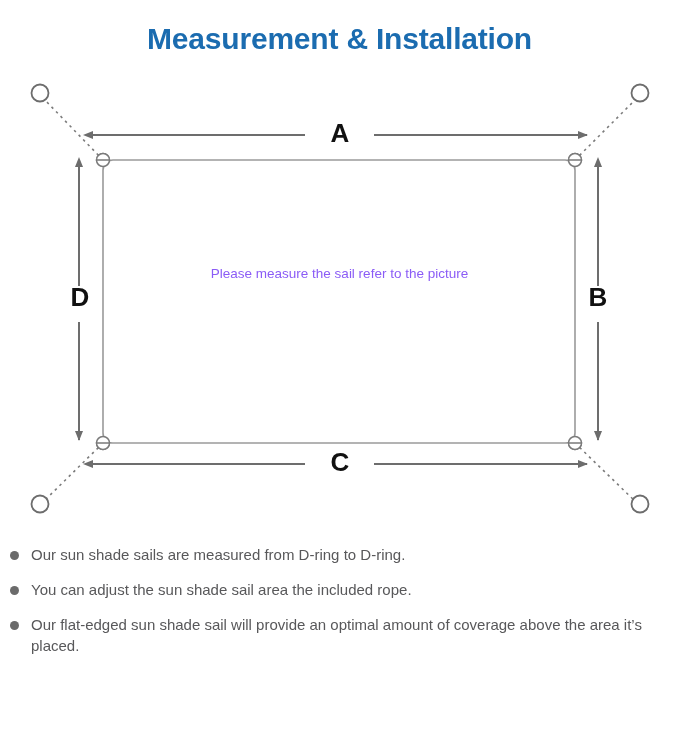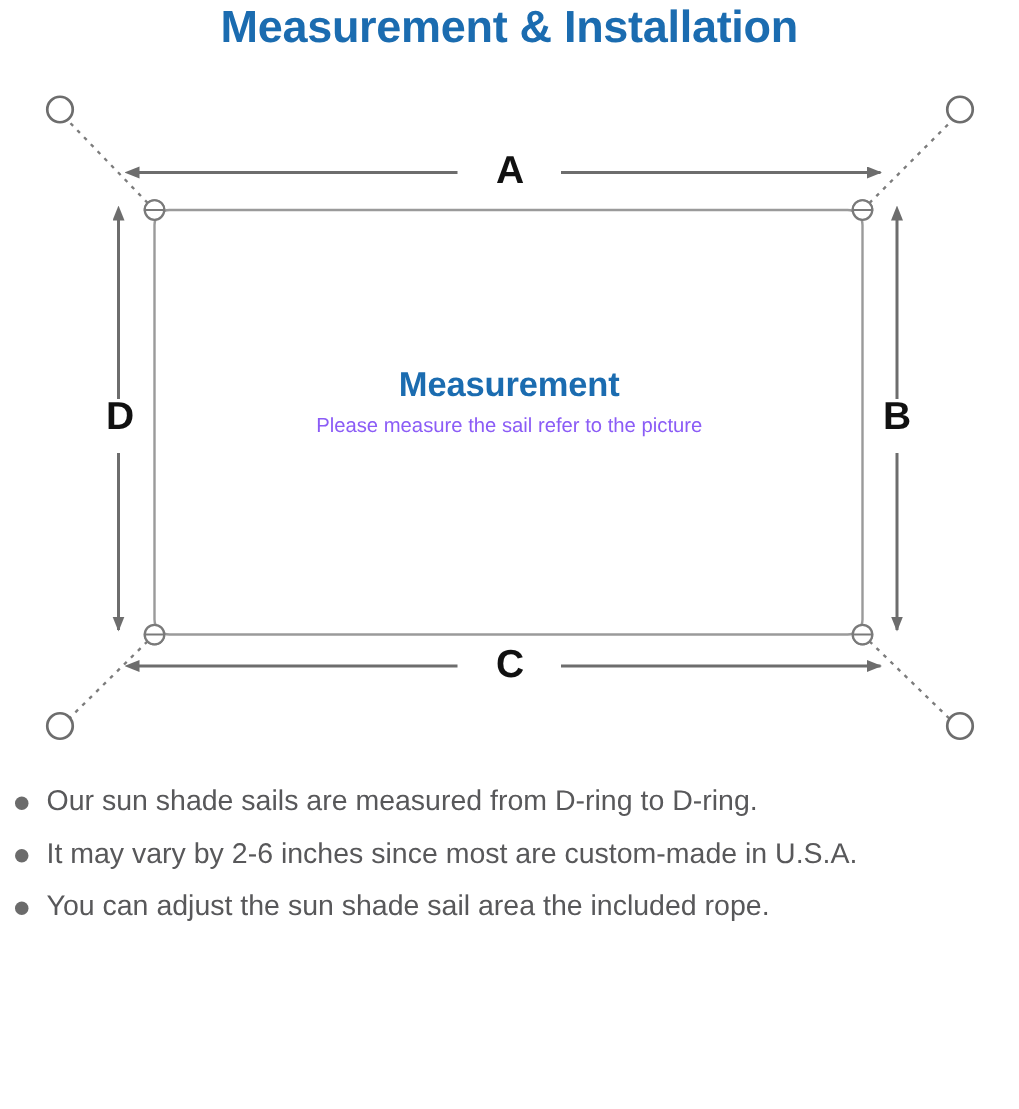--- a/index.html
+++ b/index.html
@@ -12,20 +12,21 @@
     height: 739px;
     font-family: "Liberation Sans", sans-serif;
     color: #5b5b5b;
     position: relative;
     overflow: hidden;
   }
   #page {
     position: relative;
     width: 679px;
     height: 548px;
+    margin-top: 20px;
   }
 
   
   .title {
     position: absolute;
     left: 0;
     top: 0;
     width: 679px;
     text-align: center;
     font-size: 30px;
@@ -98,21 +99,21 @@
   .note-bullet {
     width: 9px;
     height: 9px;
     border-radius: 50%;
     background: #6b6b6b;
     flex: 0 0 auto;
     margin-top: 7px;
     margin-right: 12px;
   }
   .note-text {
-    font-size: 19px;
+    font-size: 15px;
     line-height: 21px;
     color: #58585a;
     max-width: 640px;
   }
 </style>
 </head>
 <body>
 
 <div id="page">
 
@@ -178,32 +179,31 @@
       <line x1="598" y1="258" x2="598" y2="376" stroke="#6d6d6d" stroke-width="2" marker-end="url(#arrowEnd)"></line>
     </g>
   </svg>
 
   <div class="dim dim-a">A</div>
   <div class="dim dim-b">B</div>
   <div class="dim dim-c">C</div>
   <div class="dim dim-d">D</div>
 
   <div class="center-block">
-    <div class="center-title">Measurement</div>
     <div class="center-sub">Please measure the sail refer to the picture</div>
   </div>
 
   <div class="notes">
     <div class="note-item">
       <span class="note-bullet"></span>
       <span class="note-text">Our sun shade sails are measured from D-ring to D-ring.</span>
     </div>
     <div class="note-item">
       <span class="note-bullet"></span>
-      <span class="note-text">It may vary by 2-6 inches since most are custom-made in U.S.A.</span>
+      <span class="note-text">You can adjust the sun shade sail area the included rope.</span>
     </div>
     <div class="note-item">
       <span class="note-bullet"></span>
-      <span class="note-text">You can adjust the sun shade sail area the included rope.</span>
+      <span class="note-text">Our flat-edged sun shade sail will provide an optimal amount of coverage above the area it’s placed.</span>
     </div>
   </div>
 
 </div>
 
 </body></html>

